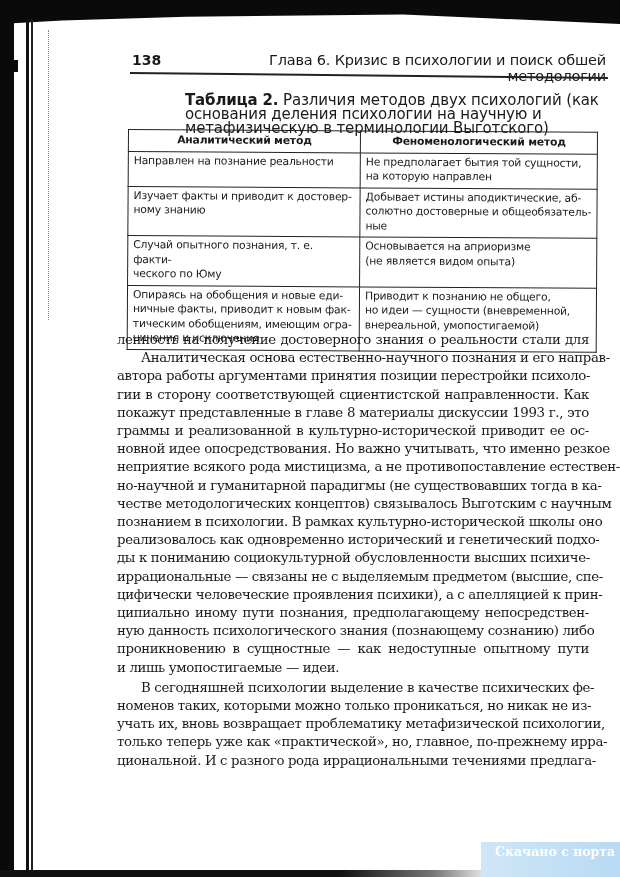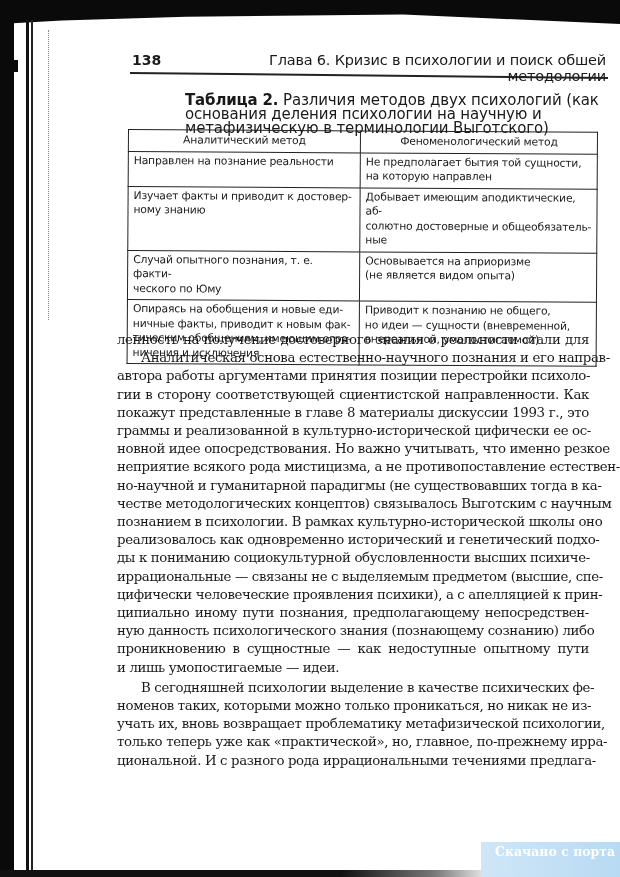--- a/index.html
+++ b/index.html
@@ -46,21 +46,21 @@
   table.methods {
     position: absolute; left: 128px; top: 129px; width: 470px;
     border-collapse: collapse;
     font-family: "DejaVu Sans", sans-serif; font-size: 10.8px; line-height: 14.5px;
     letter-spacing: -0.2px;
     transform: rotate(0.35deg); transform-origin: left top;
   }
   table.methods th, table.methods td {
     border: 1.3px solid #222; padding: 2px 5px 3px 5px; vertical-align: top; text-align: left;
   }
-  table.methods th { font-weight: normal; text-align: center; padding: 3px 5px; }
+  table.methods th { font-weight: bold; text-align: center; padding: 3px 5px; }
   table.methods td { white-space: pre-line; }
   table.methods col.c1 { width: 232px; }
 
   .body-text {
     position: absolute; left: 117px; top: 331px; width: 472px;
     font-family: "DejaVu Serif", "Liberation Serif", serif;
     font-size: 13.3px; line-height: 18.2px; letter-spacing: -0.35px;
     text-align: justify;
   }
   .body-text .line { display: block; white-space: nowrap; text-align-last: justify; text-align: justify; }
@@ -106,21 +106,21 @@
   </thead>
   <tbody>
     <tr>
       <td>Направлен на познание реальности</td>
       <td>Не предполагает бытия той сущности,
 на которую направлен</td>
     </tr>
     <tr>
       <td>Изучает факты и приводит к достовер-
 ному знанию</td>
-      <td>Добывает имеющим аподиктические, аб-
+      <td>Добывает истины аподиктические, аб-
 солютно достоверные и общеобязатель-
 ные</td>
     </tr>
     <tr>
       <td>Случай опытного познания, т. е. факти-
 ческого по Юму</td>
       <td>Основывается на априоризме
 (не является видом опыта)</td>
     </tr>
     <tr>
@@ -135,21 +135,21 @@
   </tbody>
 </table>
 
 <div class="body-text">
   <div class="paragraph">
     <span class="line">ленность на получение достоверного знания о реальности стали для</span>
     <span class="line indent">Аналитическая основа естественно-научного познания и его направ-</span>
     <span class="line">автора работы аргументами принятия позиции перестройки психоло-</span>
     <span class="line">гии в сторону соответствующей сциентистской направленности. Как</span>
     <span class="line">покажут представленные в главе 8 материалы дискуссии 1993 г., это</span>
-    <span class="line">граммы и реализованной в культурно-исторической цифически ее ос-</span>
+    <span class="line">граммы и реализованной в культурно-исторической приводит ее ос-</span>
     <span class="line">новной идее опосредствования. Но важно учитывать, что именно резкое</span>
     <span class="line">неприятие всякого рода мистицизма, а не противопоставление естествен-</span>
     <span class="line">но-научной и гуманитарной парадигмы (не существовавших тогда в ка-</span>
     <span class="line">честве методологических концептов) связывалось Выготским с научным</span>
     <span class="line">познанием в психологии. В рамках культурно-исторической школы оно</span>
     <span class="line">реализовалось как одновременно исторический и генетический подхо-</span>
     <span class="line">ды к пониманию социокультурной обусловленности высших психиче-</span>
     <span class="line">иррациональные — связаны не с выделяемым предметом (высшие, спе-</span>
     <span class="line">цифически человеческие проявления психики), а с апелляцией к прин-</span>
     <span class="line">ципиально иному пути познания, предполагающему непосредствен-</span>

